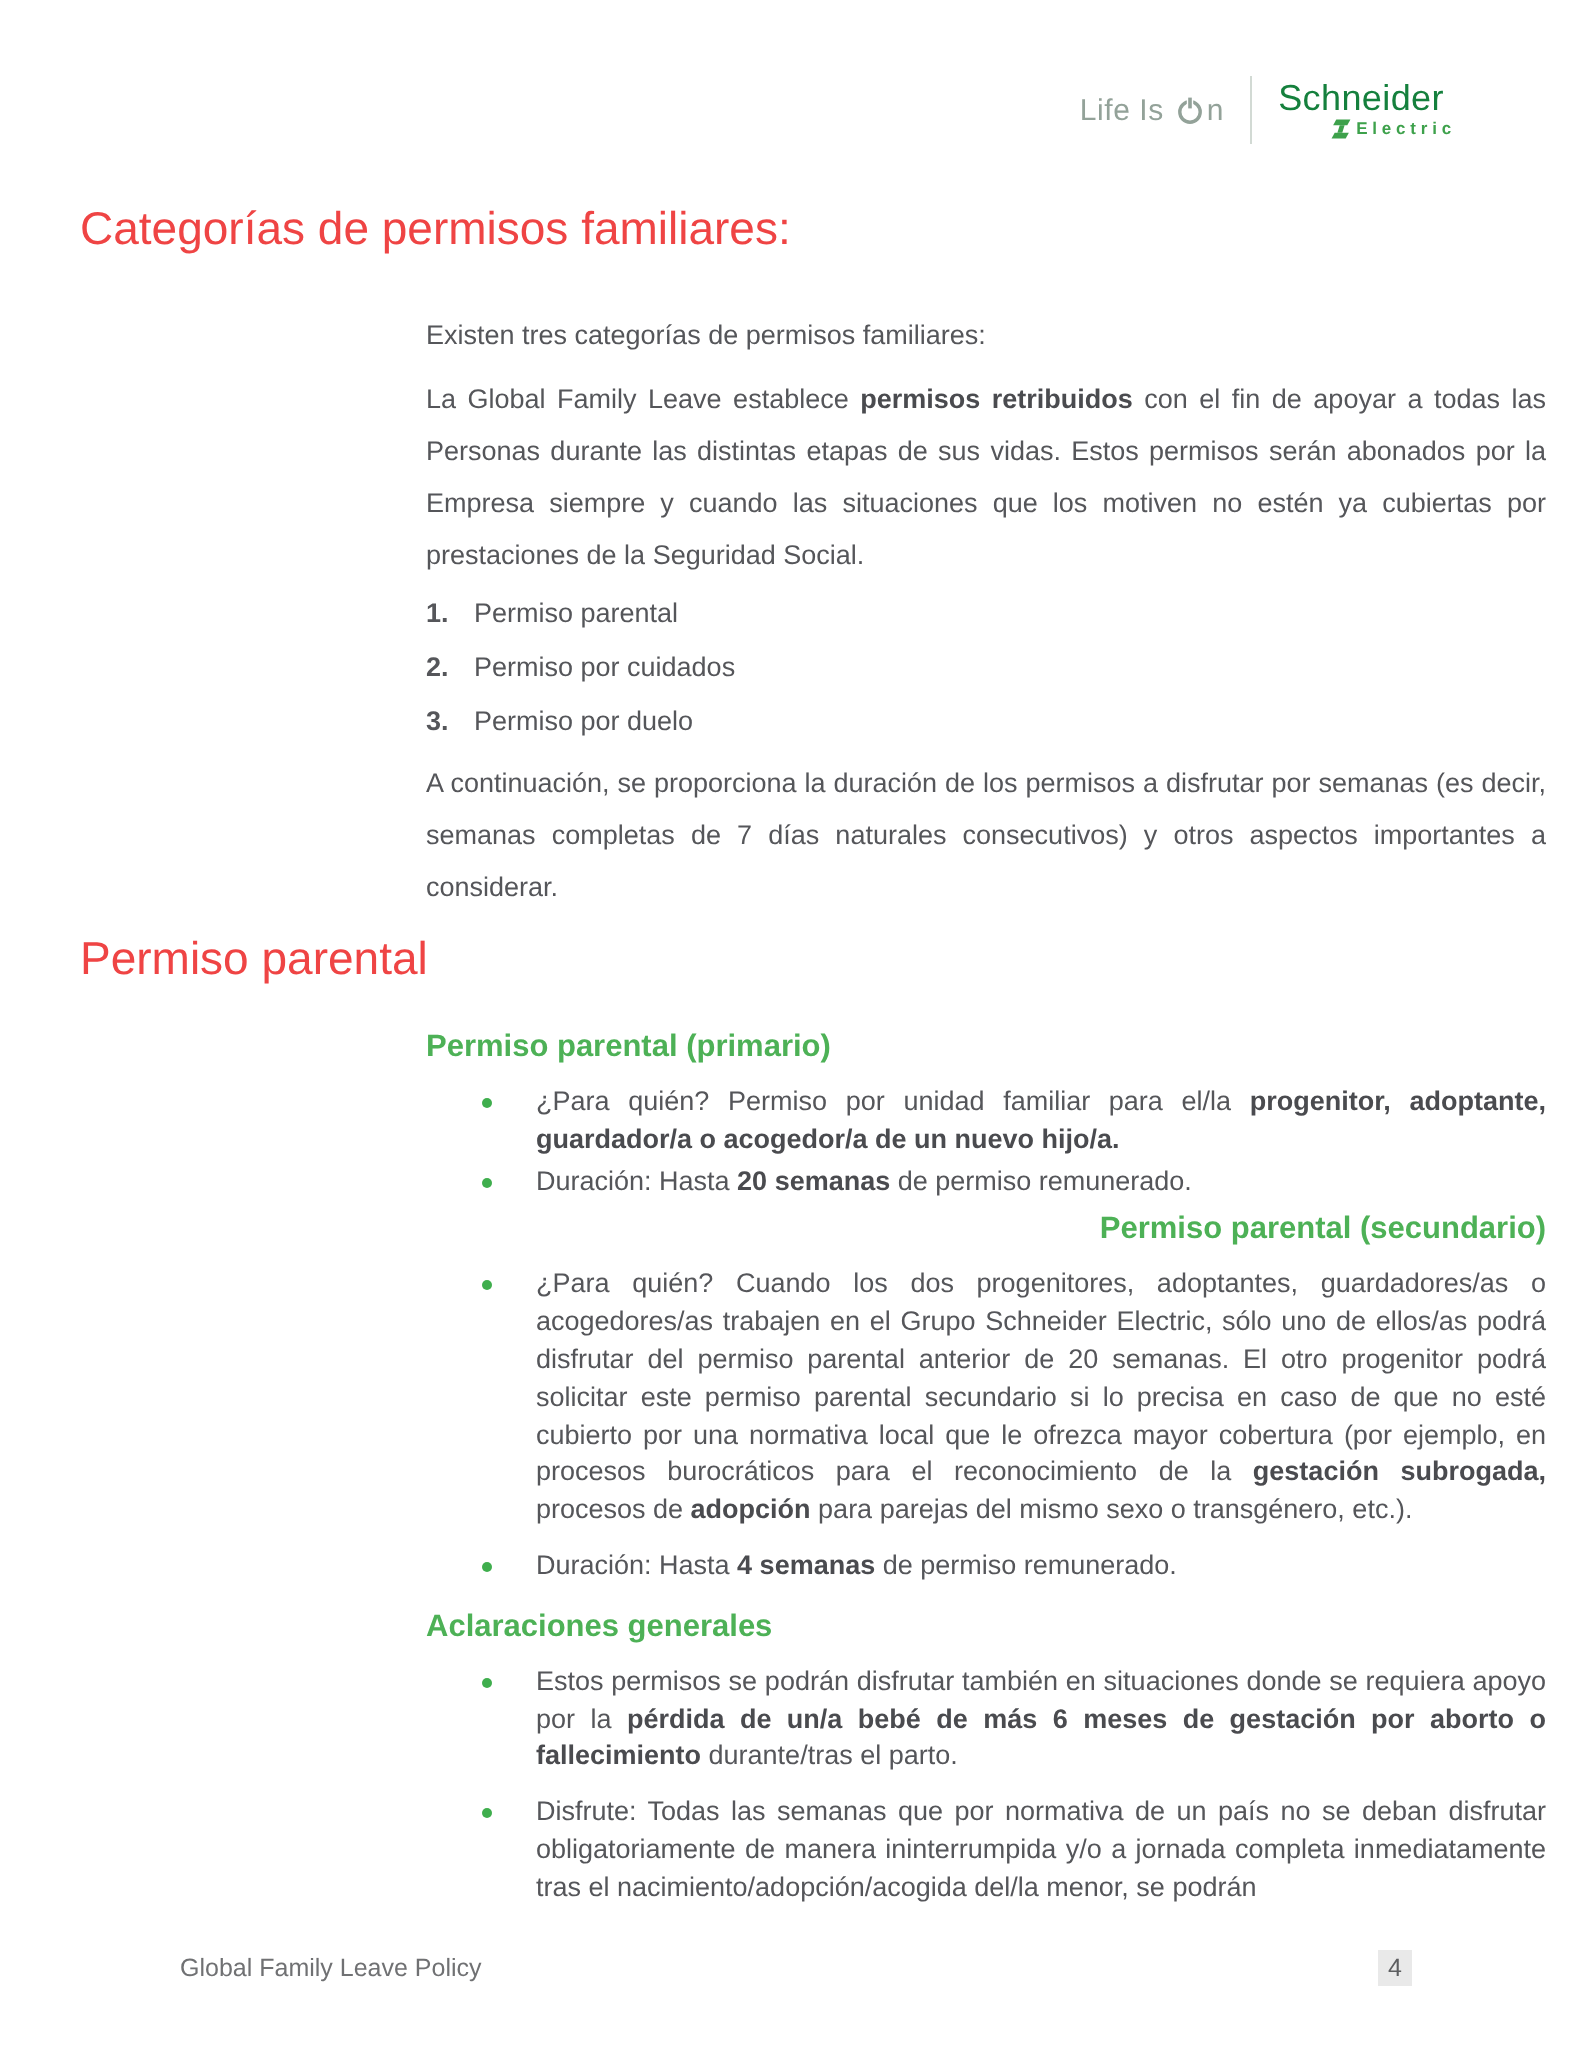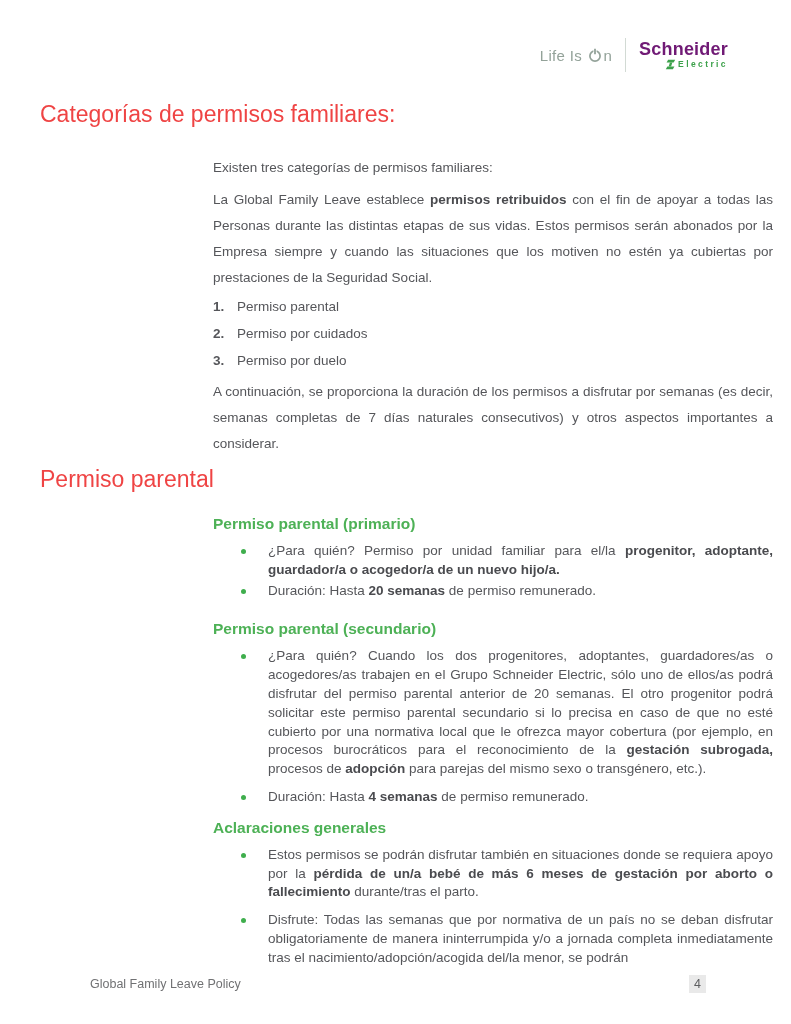--- a/index.html
+++ b/index.html
@@ -17,21 +17,21 @@
     position:absolute;top:38px;right:34px;
     display:flex;align-items:center;gap:13px;
   }
   .tagline{
     display:flex;align-items:center;
     font-size:15px;color:#93a299;letter-spacing:.3px;white-space:pre;
   }
   .tagline svg{margin:0 1px 0 2px;}
   .brand-divider{width:1px;height:34px;background:#d2dad4;}
   .se-logo{display:flex;flex-direction:column;align-items:flex-start;line-height:1;}
-  .se-name{font-size:18px;font-weight:700;color:#701a75;letter-spacing:.2px;}
+  .se-name{font-size:18px;font-weight:400;color:#15803d;letter-spacing:.2px;}
   .se-sub-row{display:flex;align-items:center;gap:2px;margin:1px 0 0 26px;}
   .se-sub{font-size:8.5px;font-weight:700;color:#3da14b;letter-spacing:2.4px;}
 
   
   .h1{
     position:absolute;left:40px;
     font-size:23px;font-weight:400;color:#ef4444;line-height:27px;margin:0;
   }
   .h1-categories{top:101px;}
   .h1-parental{top:466px;}
@@ -61,21 +61,21 @@
     font-size:13.5px;line-height:18.8px;text-align:justify;
     margin-top:9px;color:#55565a;
   }
   ul.bullets li .dot{
     position:absolute;left:28px;top:7px;
     width:5px;height:5px;border-radius:50%;background:#3fae4d;
   }
   ul.bullets li b{color:#4a4b4f;}
   .mt2{margin-top:2px !important;}
   .h2-primario{margin:2px 0 0 0;}
-  .h2-secundario{margin:19px 0 0 0;}
+  .h2-secundario{margin:5px 0 0 0;text-align:right;}
   .h2-aclaraciones{margin:11px 0 0 0;}
 
   
   .footer{
     position:absolute;left:90px;right:56px;top:975px;
     display:flex;justify-content:space-between;align-items:center;
     font-size:12.5px;color:#707173;
   }
   .pagenum{
     background:#e9e9e9;color:#5d5e60;

